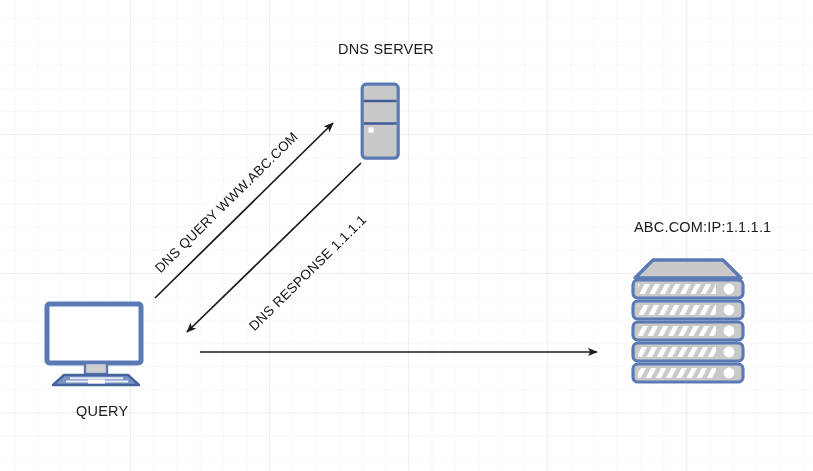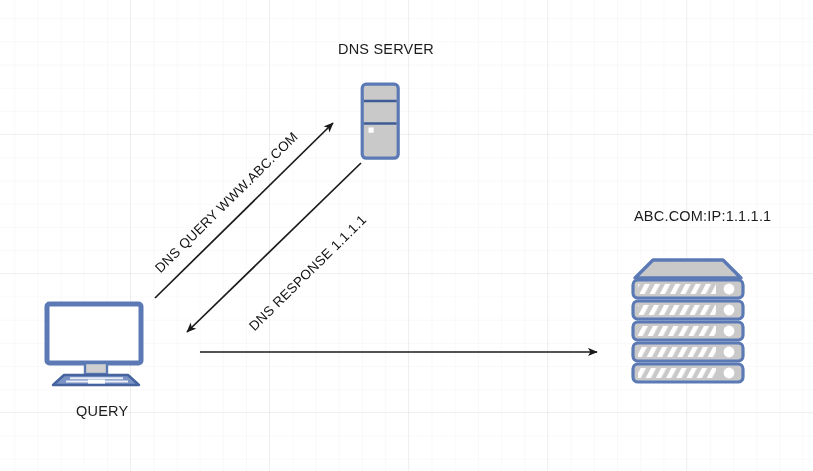--- a/index.html
+++ b/index.html
@@ -136,19 +136,19 @@
         </g>
         <g>
           <rect x="4" y="108" width="110" height="18" rx="5" ry="5" fill="#c9c9c9"></rect>
           <rect x="9" y="112" width="78" height="10" fill="url(#stripes)" stroke="none"></rect>
           <circle cx="100" cy="117" r="5.4" fill="#ffffff" stroke="none"></circle>
         </g>
       </g>
     </svg>
   </div>
 
-  <div class="lbl" style="left:634px; top:208px; font-size:14.5px;">ABC.COM:IP:1.1.1.1</div>
+  <div class="lbl" style="left:634px; top:219px; font-size:14.5px;">ABC.COM:IP:1.1.1.1</div>
 
   <div class="arrow-label" style="left:152px; top:265px; transform: rotate(-44.5deg);">DNS QUERY WWW.ABC.COM</div>
 
   <div class="arrow-label" style="left:246px; top:323px; transform: rotate(-44.5deg);">DNS RESPONSE 1.1.1.1</div>
 
 </div>
 
 </body></html>

